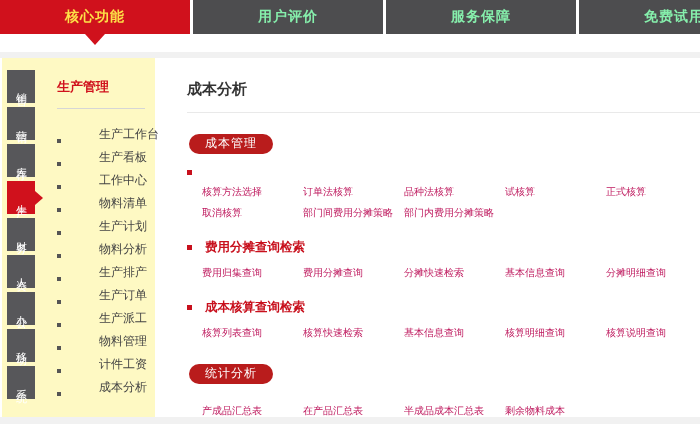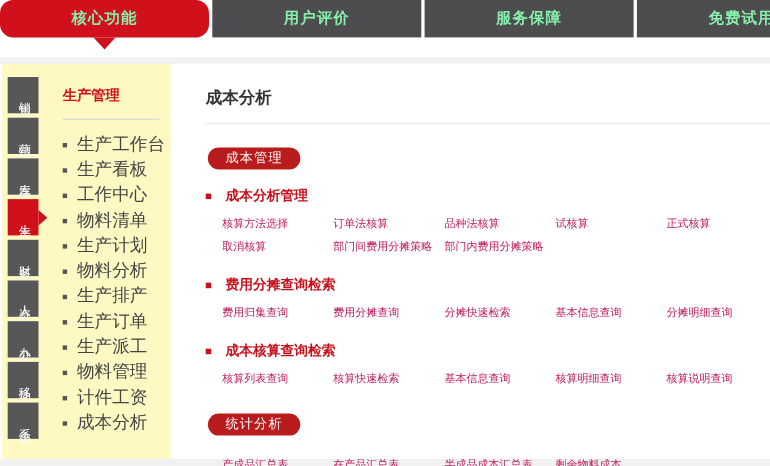--- a/index.html
+++ b/index.html
@@ -12,21 +12,21 @@
   }
 
   
   .topnav { display: flex; gap: 3px; height: 34px; background: #ffffff; }
   .tab {
     flex: 0 0 190px; background: #4d4d4f; color: #86efac;
     display: flex; align-items: center; justify-content: center;
     font-size: 14px; font-weight: bold; cursor: pointer; position: relative;
     letter-spacing: 1px;
   }
-  .tab.active { background: #d0111c; color: #86efac; border-radius: 12px; }
+  .tab.active { background: #d0111c; color: #fde047; }
   .tab .pointer {
     position: absolute; top: 100%; left: 50%; margin-left: -10px;
     width: 0; height: 0;
     border-left: 10px solid transparent; border-right: 10px solid transparent;
     border-top: 11px solid #d0111c;
   }
 
   .band { background: #f1f1f1; }
   .top-band { height: 6px; margin-top: 18px; }
   .bottom-band { height: 7px; }
@@ -60,22 +60,22 @@
 
   
   .submenu { margin-left: 45px; padding-top: 12px; }
   .submenu-title {
     color: #d0111c; font-size: 13px; font-weight: bold;
     margin: 8px 10px 0 10px;
   }
   .submenu-divider { border-bottom: 1px solid #d6d6d6; margin: 12px 10px 0 10px; }
   .submenu-list { list-style: none; margin: 11px 0 0 0; padding: 0 0 0 10px; }
   .submenu-item {
-    height: 23px; display: flex; align-items: center;
-    font-size: 16px; color: #444444; cursor: pointer; white-space: nowrap;
+    height: 23px; display: flex; align-items: flex-end;
+    font-size: 12px; color: #444444; cursor: pointer; white-space: nowrap; gap: 29px;
   }
   .submenu-item .sq-b {
     width: 4px; height: 4px; background: #555555; margin-right: 9px; flex: none;
   }
 
   
   .card { flex: 1; background: #ffffff; margin-left: 4px; padding: 20px 20px 0 28px; }
   .page-title { font-size: 15px; color: #333333; font-weight: bold; margin: 2px 0 0 0; }
   .title-divider { border-bottom: 1px solid #e9e9e9; margin-top: 13px; }
 
@@ -177,21 +177,20 @@
   </aside>
 
   <main class="card">
     <h1 class="page-title">成本分析</h1>
     <div class="title-divider"></div>
     <div id="groups">
         <div class="badge">成本管理</div>
         <div class="section">
           <div class="section-heading">
             <span class="sq"></span>
-            <span>成本分析管理</span>
           </div>
           <div class="items">
             <a class="feature-link">核算方法选择</a>
             <a class="feature-link">订单法核算</a>
             <a class="feature-link">品种法核算</a>
             <a class="feature-link">试核算</a>
             <a class="feature-link">正式核算</a>
             <a class="feature-link">取消核算</a>
             <a class="feature-link">部门间费用分摊策略</a>
             <a class="feature-link">部门内费用分摊策略</a>

